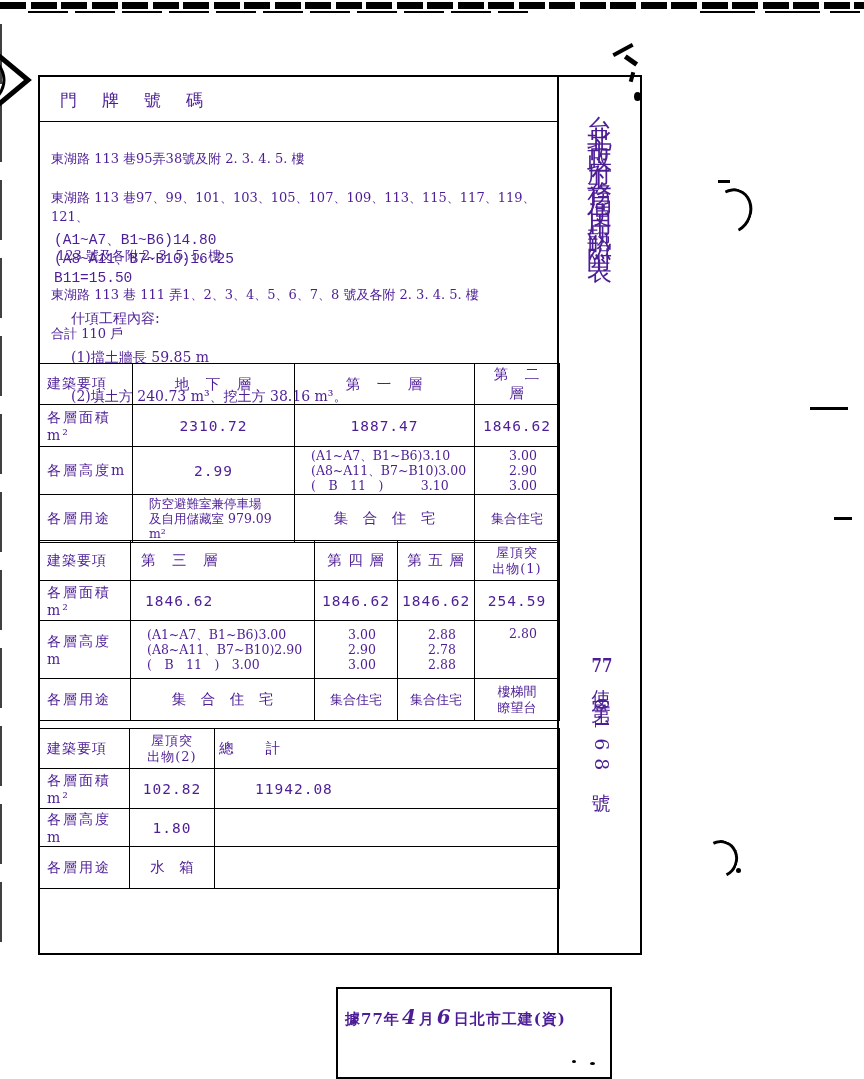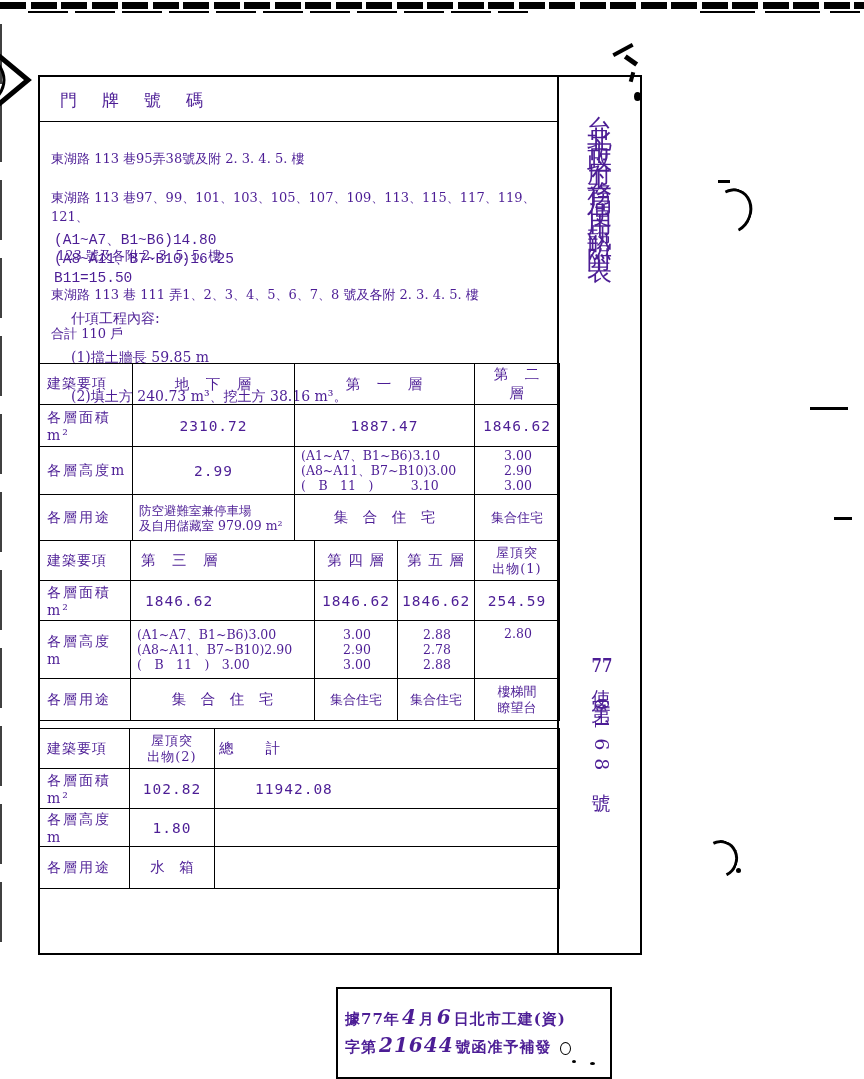--- a/index.html
+++ b/index.html
@@ -29,21 +29,21 @@
   .hblock{position:absolute;left:10px;top:154px;font-size:14.5px;line-height:19px;display:flex;}
   .hblock .hlines{white-space:pre-line;margin-left:4px;font-family:Liberation Mono, monospace;}
   .misc{position:absolute;left:10px;top:212px;font-size:14px;line-height:19.5px;white-space:pre-line;margin-left:21px;}
   
   table.t{position:absolute;left:-2px;border-collapse:collapse;table-layout:fixed;
     font-size:14.5px;}
   table.t td{border:1.5px solid #000;padding:1px 4px;white-space:pre-line;overflow:hidden;
     text-align:center;vertical-align:middle;}
   table.t td.lbl{font-size:14px;letter-spacing:2px;text-align:left;padding-left:8px;}
   table.t td.hd{letter-spacing:1px;}
-  table.t td.sm{font-size:12.5px;line-height:15px;text-align:left;padding-left:6px;letter-spacing:0;}
+  table.t td.sm{font-size:12.5px;line-height:15px;text-align:left;padding-left:16px;letter-spacing:0;}
   table.t td.num{font-family:"DejaVu Sans Mono","Liberation Mono",monospace;font-size:14.5px;letter-spacing:1px;}
   table.t td.numl{text-align:left;padding-left:14px;}
   .t1{top:286px;width:521px;}
   .t2{top:463px;width:521px;}
   .t3{top:651px;width:521px;}
   
   .strip{position:absolute;left:519px;top:0;width:81px;height:100%;}
   .vtitle{position:absolute;left:24px;top:18px;writing-mode:vertical-rl;text-orientation:upright;
     font-size:25px;letter-spacing:11px;font-weight:500;}
   .vpermit{position:absolute;left:30px;top:578px;writing-mode:vertical-rl;text-orientation:mixed;
@@ -236,18 +236,15 @@
       <div class="vpermit">
         <span class="combine">77</span><span>使字第</span><span>0168</span><span>號</span>
       </div>
     </div>
   </div>
 
   <div class="stamp">
     <div class="sline">
       <span>據77年</span><span class="hw">4</span><span>月</span><span class="hw">6</span><span>日北市工建(資)</span>
     </div>
-    <div class="sline">
-      <span>字第</span><span class="hw">21644</span><span>號函准予補發</span><span class="seal"></span>
-    </div>
   </div>
 
 </div>
 
 </body></html>

